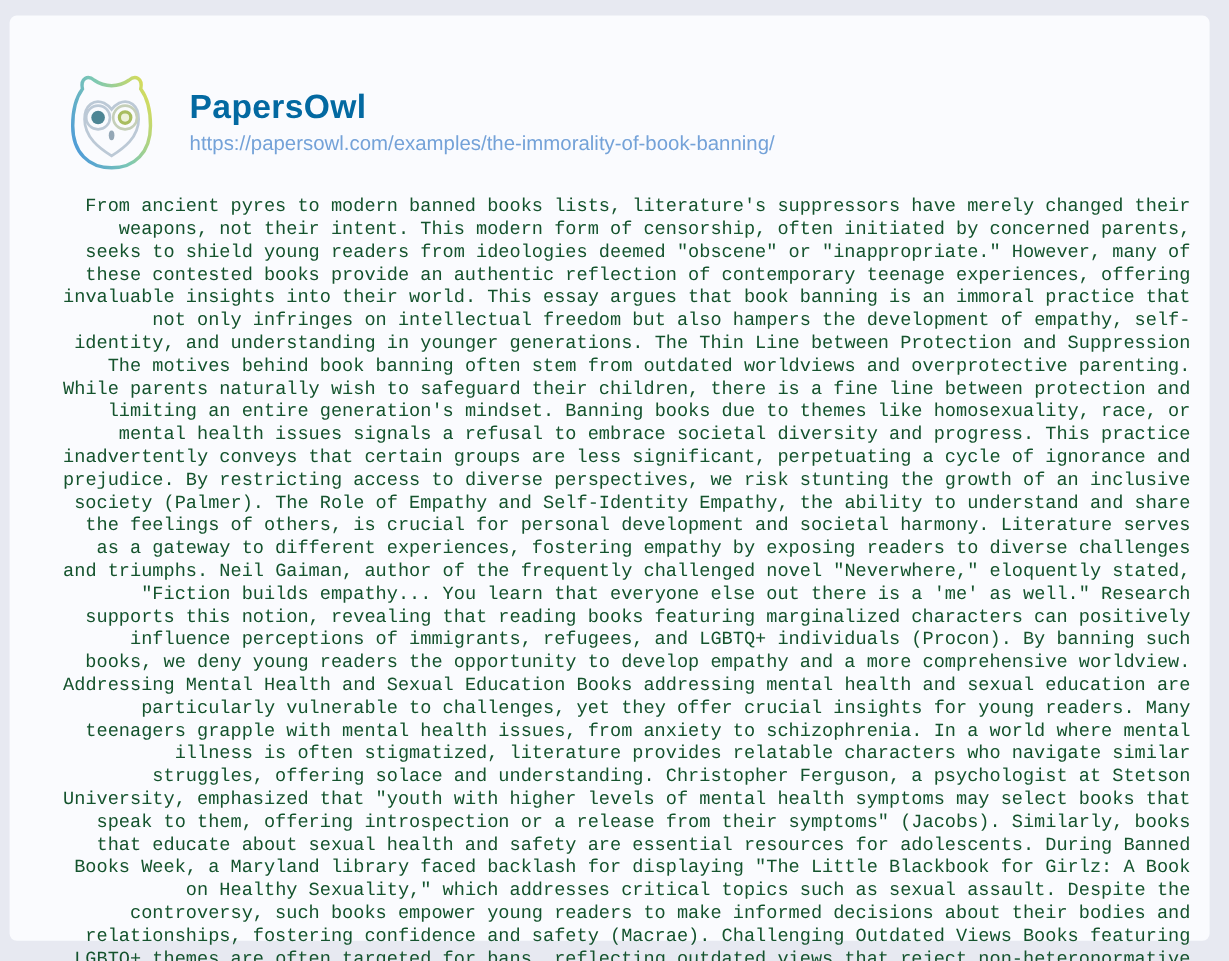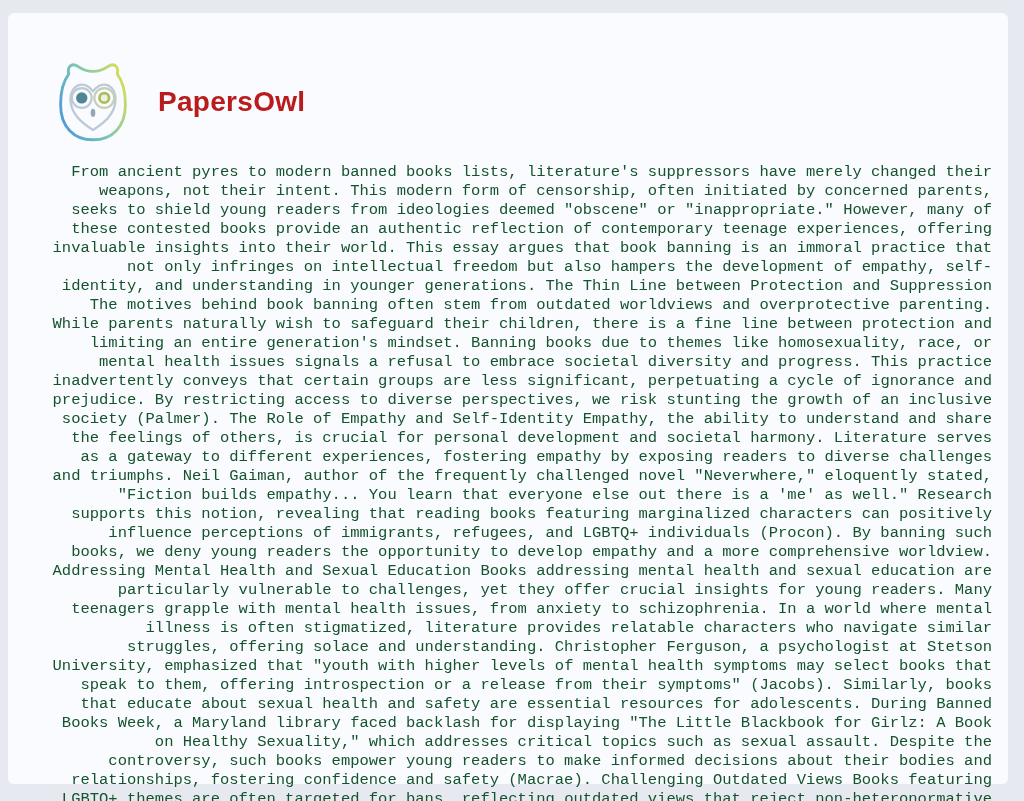--- a/index.html
+++ b/index.html
@@ -28,21 +28,21 @@
     gap: 20px;
   }
   .logo-wrap {
     width: 90px;
     height: 94px;
     flex: 0 0 auto;
   }
   .site-name {
     font-size: 28px;
     font-weight: 700;
-    color: #b91c1c;
+    color: #0369a1;
     letter-spacing: 0.3px;
     line-height: 1.1;
   }
   .site-url {
     font-size: 17px;
     color: #74a2d8;
     margin-top: 6px;
   }
   h1.essay-title {
     margin: 27px 0 0 0;
@@ -82,19 +82,20 @@
         <path d="M50,81 C39,74 25,64 25,47 C25,34 34,28 43,32 C46,33.5 48,35.5 50,38 C52,35.5 54,33.5 57,32 C66,28 75,34 75,47 C75,64 61,74 50,81 Z" fill="none" stroke="#bcc9d6" stroke-width="2.6"></path>
         <circle cx="37.5" cy="45.5" r="11" fill="none" stroke="#bcc9d6" stroke-width="2.4"></circle>
         <circle cx="62.5" cy="45.5" r="11" fill="none" stroke="#c5cfb8" stroke-width="2.4"></circle>
         <circle cx="37.5" cy="45.5" r="6.3" fill="#4d8594"></circle>
         <circle cx="62.5" cy="45.5" r="5.3" fill="#eef2da" stroke="#a9bd60" stroke-width="3"></circle>
         <ellipse cx="50" cy="62" rx="2.6" ry="4.6" fill="#94a7b6"></ellipse>
       </svg>
     </div>
     <div>
       <div class="site-name">PapersOwl</div>
+      <div class="site-url">https://papersowl.com/examples/the-immorality-of-book-banning/</div>
     </div>
   </div>
 
 
   <p class="essay-body">From ancient pyres to modern banned books lists, literature's suppressors have merely changed their weapons, not their intent. This modern form of censorship, often initiated by concerned parents, seeks to shield young readers from ideologies deemed "obscene" or "inappropriate." However, many of these contested books provide an authentic reflection of contemporary teenage experiences, offering invaluable insights into their world. This essay argues that book banning is an immoral practice that not only infringes on intellectual freedom but also hampers the development of empathy, self-identity, and understanding in younger generations. The Thin Line between Protection and Suppression The motives behind book banning often stem from outdated worldviews and overprotective parenting. While parents naturally wish to safeguard their children, there is a fine line between protection and limiting an entire generation's mindset. Banning books due to themes like homosexuality, race, or mental health issues signals a refusal to embrace societal diversity and progress. This practice inadvertently conveys that certain groups are less significant, perpetuating a cycle of ignorance and prejudice. By restricting access to diverse perspectives, we risk stunting the growth of an inclusive society (Palmer). The Role of Empathy and Self-Identity Empathy, the ability to understand and share the feelings of others, is crucial for personal development and societal harmony. Literature serves as a gateway to different experiences, fostering empathy by exposing readers to diverse challenges and triumphs. Neil Gaiman, author of the frequently challenged novel "Neverwhere," eloquently stated, "Fiction builds empathy... You learn that everyone else out there is a 'me' as well." Research supports this notion, revealing that reading books featuring marginalized characters can positively influence perceptions of immigrants, refugees, and LGBTQ+ individuals (Procon). By banning such books, we deny young readers the opportunity to develop empathy and a more comprehensive worldview. Addressing Mental Health and Sexual Education Books addressing mental health and sexual education are particularly vulnerable to challenges, yet they offer crucial insights for young readers. Many teenagers grapple with mental health issues, from anxiety to schizophrenia. In a world where mental illness is often stigmatized, literature provides relatable characters who navigate similar struggles, offering solace and understanding. Christopher Ferguson, a psychologist at Stetson University, emphasized that "youth with higher levels of mental health symptoms may select books that speak to them, offering introspection or a release from their symptoms" (Jacobs). Similarly, books that educate about sexual health and safety are essential resources for adolescents. During Banned Books Week, a Maryland library faced backlash for displaying "The Little Blackbook for Girlz: A Book on Healthy Sexuality," which addresses critical topics such as sexual assault. Despite the controversy, such books empower young readers to make informed decisions about their bodies and relationships, fostering confidence and safety (Macrae). Challenging Outdated Views Books featuring LGBTQ+ themes are often targeted for bans, reflecting outdated views that reject non-heteronormative identities. In 2016, half of the most challenged books contained LGBTQ+ themes (Bird). A public library in Maine faced criticism from local</p>
 
 </div>
 
 </body></html>

